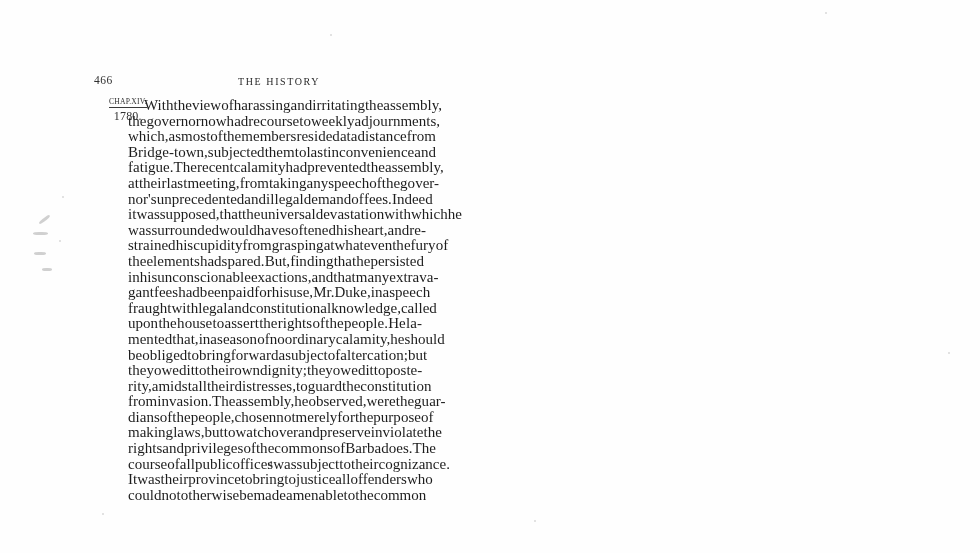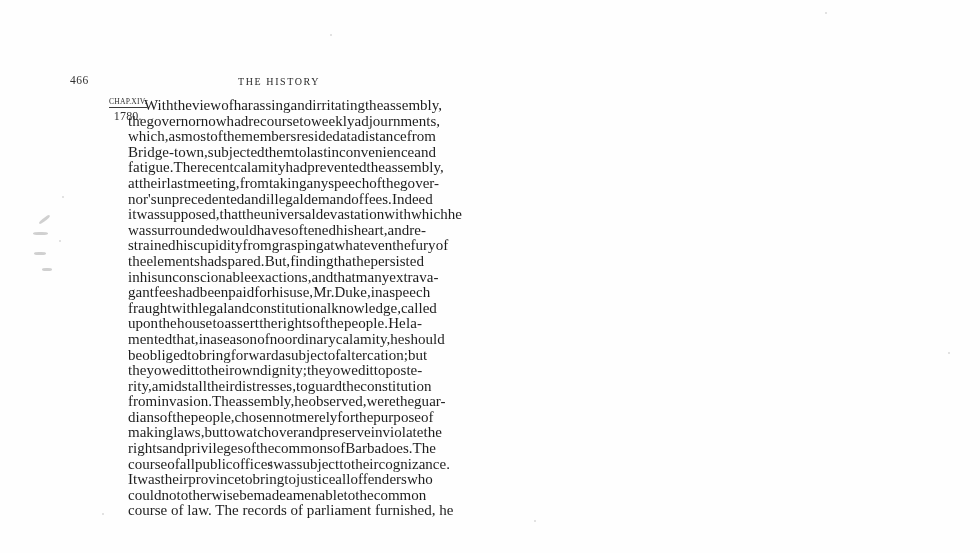--- a/index.html
+++ b/index.html
@@ -42,21 +42,21 @@
     white-space: nowrap;
   }
   .folio {
     position: absolute;
     font-size: 11.5px;
     letter-spacing: 0.5px;
     color: #2f2f2f;
   }
 
   
-  .verso-folio   { left: 70px;  top: 74px; text-align: center; }
+  .verso-folio   { left: 94px;  top: 74px; text-align: center; }
   .verso-head    { left: 238px; top: 76px; }
 
   
   .sidenote {
     position: absolute;
     text-align: center;
     line-height: 1.15;
     white-space: nowrap;
     color: #303030;
     margin-left: 25px;
@@ -441,21 +441,20 @@
           <span>could</span>
           <span>not</span>
           <span>otherwise</span>
           <span>be</span>
           <span>made</span>
           <span>amenable</span>
           <span>to</span>
           <span>the</span>
           <span>common</span>
         </span>
-        <span class="line">course of law.  The records of parliament furnished, he</span>
       </div>
 
     <div class="signature sig-verso">4</div>
   </div>
 
   <div class="leaf leaf-recto">
 
     
 
     

